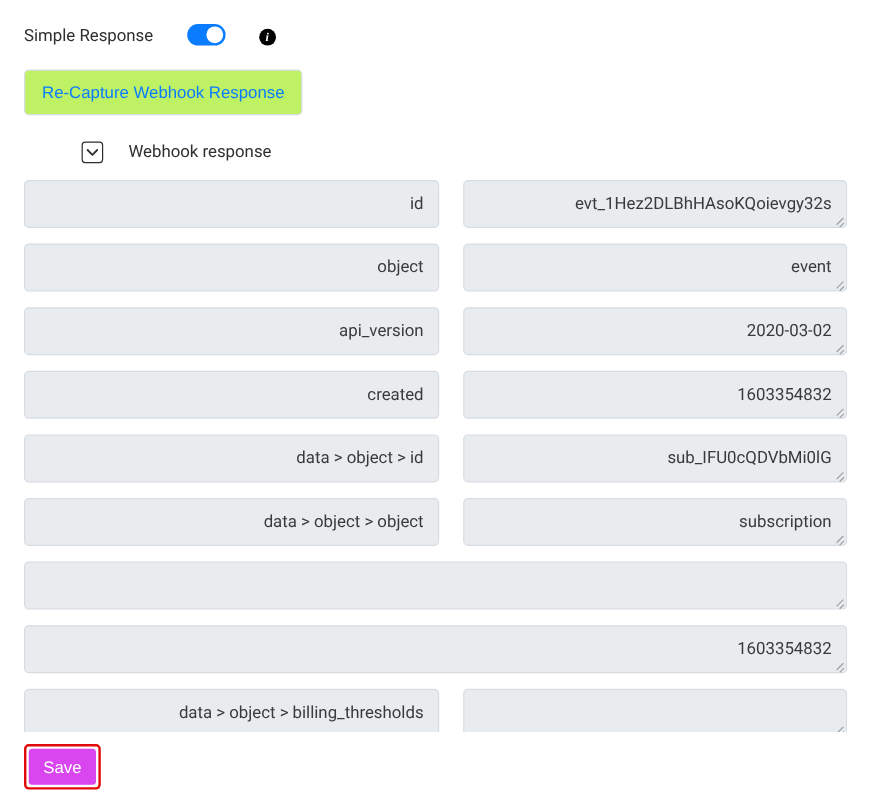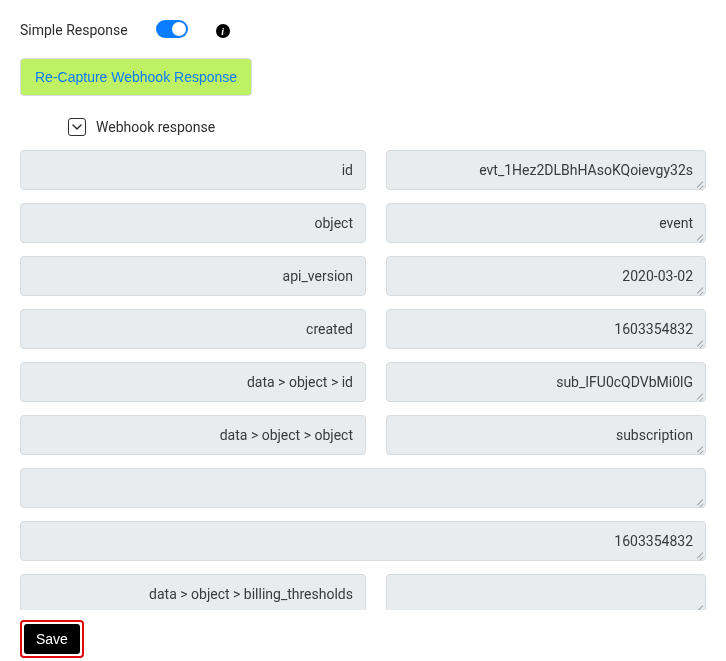--- a/index.html
+++ b/index.html
@@ -60,21 +60,21 @@
     color: #0a7cff;
     font-size: 14px;
     padding: 10px 14px;
     border-radius: 4px;
     cursor: pointer;
     margin-bottom: 22px;
   }
   .section-header {
     display: flex;
     align-items: center;
-    gap: 10px;
+    gap: 21px;
     margin-bottom: 14px;
     padding-left: 48px;
   }
   .chevron-btn {
     width: 18px;
     height: 18px;
     border: 1px solid #2e2e2e;
     border-radius: 3px;
     display: flex;
     align-items: center;
@@ -135,21 +135,21 @@
     right: 0px; bottom: 0px;
   }
   .save-wrap {
     border: 2px solid #e10909;
     display: inline-block;
     padding: 2px;
     border-radius: 4px;
     margin-top: 10px;
   }
   .save-btn {
-    background: #000000;
+    background: #d946ef;
     color: #fff;
     border: none;
     padding: 7px 12px;
     font-size: 14px;
     border-radius: 3px;
     cursor: pointer;
     font-weight: 500;
   }
 </style>
 </head>

